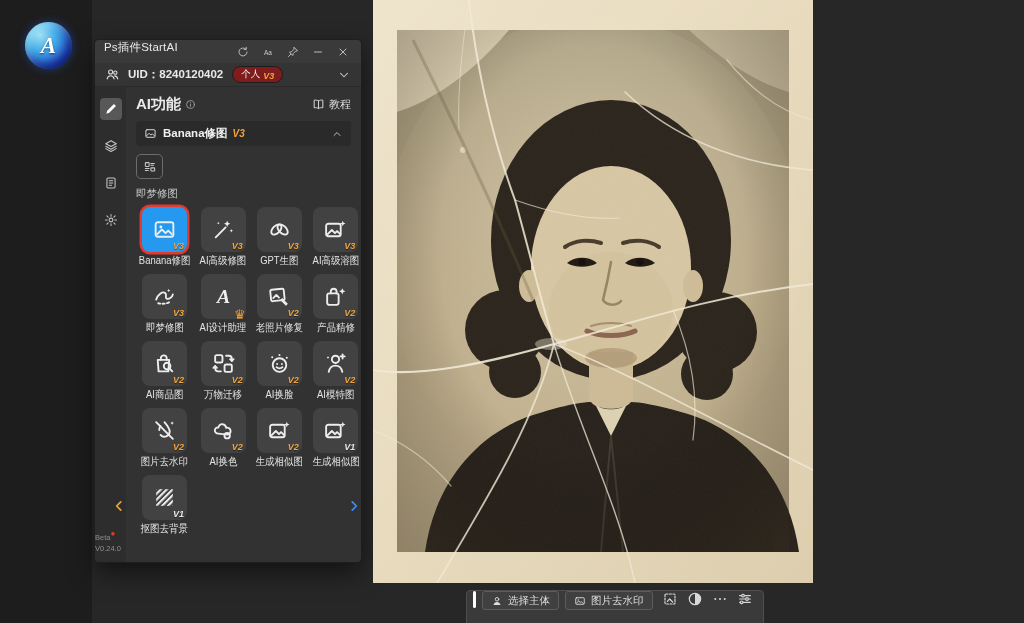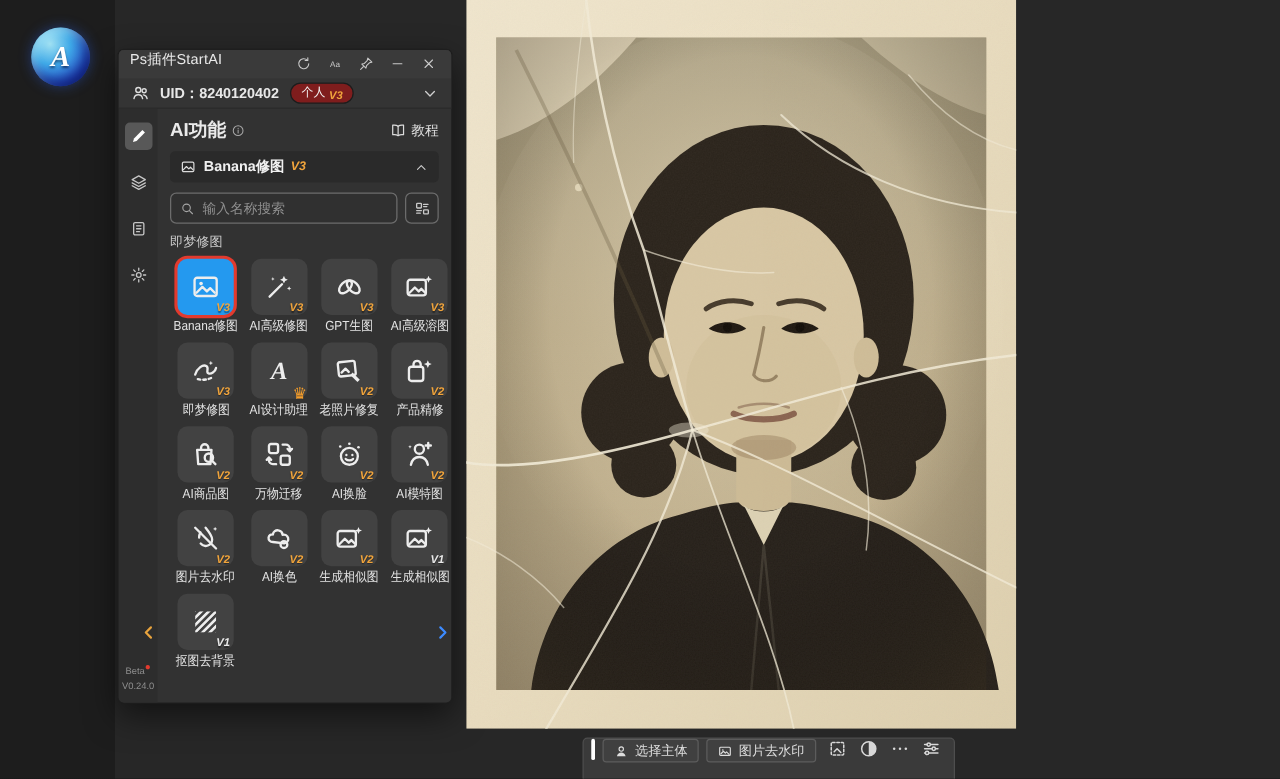--- a/index.html
+++ b/index.html
@@ -34,21 +34,21 @@
   .uid-badge{margin-left:9px;background:#7f1d1d;border:1px solid #1c1c1c;border-radius:9px;padding:1px 8px;display:flex;align-items:flex-end;gap:3px;cursor:pointer}
   .uid-badge .b1{font-size:9.5px;color:#f2f2f2}
   .uid-badge .b2{font-size:9px;color:#f0a43c;font-style:italic;font-weight:bold}
   .uid-chevron{margin-left:auto;width:14px;height:14px;color:#cfcfcf;cursor:pointer}
 
   .pbody{flex:1;display:flex;min-height:0}
   .rail{width:31px;background:#2d2d2d;display:flex;flex-direction:column;align-items:center;padding-top:11px;gap:15px;position:relative;border-radius:0 0 0 4px}
   .rail-btn{width:22px;height:22px;border-radius:4px;display:flex;align-items:center;justify-content:center;color:#c6c6c6;cursor:pointer}
   .rail-btn.active{background:#585858;color:#fff}
   .rail-btn .ic{width:14px;height:14px}
-  .rail-meta{position:absolute;bottom:8px;left:0;right:0;text-align:center;color:#8e8e8e;font-size:7.5px;line-height:1.5}
+  .rail-meta{position:absolute;bottom:8px;left:0;right:0;text-align:left;color:#8e8e8e;font-size:7.5px;line-height:1.5}
   .beta-line{white-space:nowrap}
   .beta-dot{color:#e23a2e;font-size:8px;vertical-align:super}
 
   .content{flex:1;display:flex;flex-direction:column;min-width:0;padding:8px 10px 12px 10px;position:relative}
   .airow{display:flex;align-items:center;margin-bottom:7px}
   .ai-label{font-size:15px;font-weight:bold;color:#eaeaea}
   .info-ic{width:11px;height:11px;color:#a8a8a8;margin-left:4px}
   .tutorial{margin-left:auto;display:flex;align-items:center;gap:4px;font-size:11px;color:#dcdcdc;cursor:pointer}
   .tutorial .ic{width:13px;height:13px}
 
@@ -234,29 +234,20 @@
           <span class="group-title">Banana修图</span>
           <span class="group-v">V3</span>
           <span class="ic group-chevron">
               <svg viewBox="0 0 24 24" fill="none" stroke="currentColor" stroke-width="1.8" stroke-linecap="round" stroke-linejoin="round">
                 <path d="M6 15l6-6 6 6"></path>
               </svg>
             </span>
         </div>
 
         <div class="searchrow">
-          <div class="searchbox">
-            <span class="ic">
-                <svg viewBox="0 0 24 24" fill="none" stroke="currentColor" stroke-width="1.8" stroke-linecap="round" stroke-linejoin="round">
-                  <circle cx="10.5" cy="10.5" r="6"></circle>
-                  <path d="M15 15l5 5"></path>
-                </svg>
-              </span>
-            <input type="text" placeholder="输入名称搜索" style="">
-          </div>
           <div class="viewbtn">
             <span class="ic">
                 <svg viewBox="0 0 24 24" fill="none" stroke="currentColor" stroke-width="1.8" stroke-linecap="round" stroke-linejoin="round">
                   <rect x="4" y="4.5" width="6.5" height="6.5" rx="1"></rect>
                   <path d="M13.5 6h6M13.5 9h4.5M4 14.5h6.5M4 18h5"></path>
                   <rect x="13.5" y="13.5" width="6.5" height="5.5" rx="1"></rect>
                 </svg>
               </span>
           </div>
         </div>

